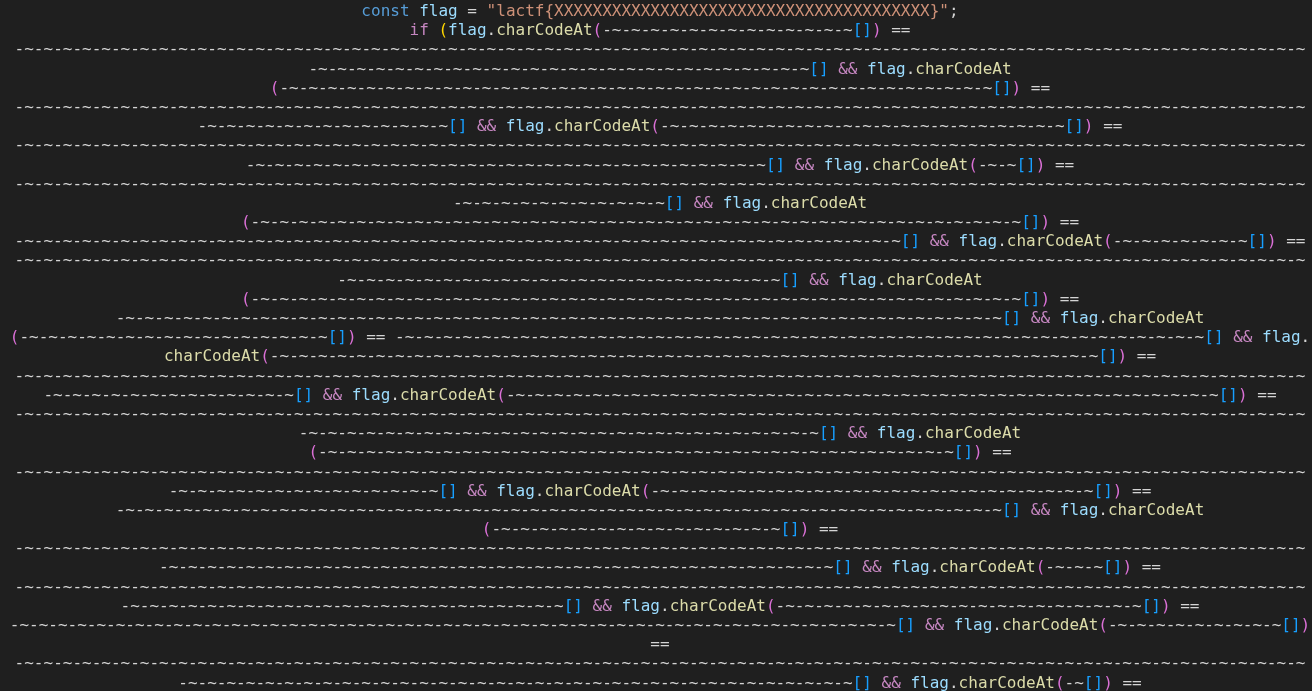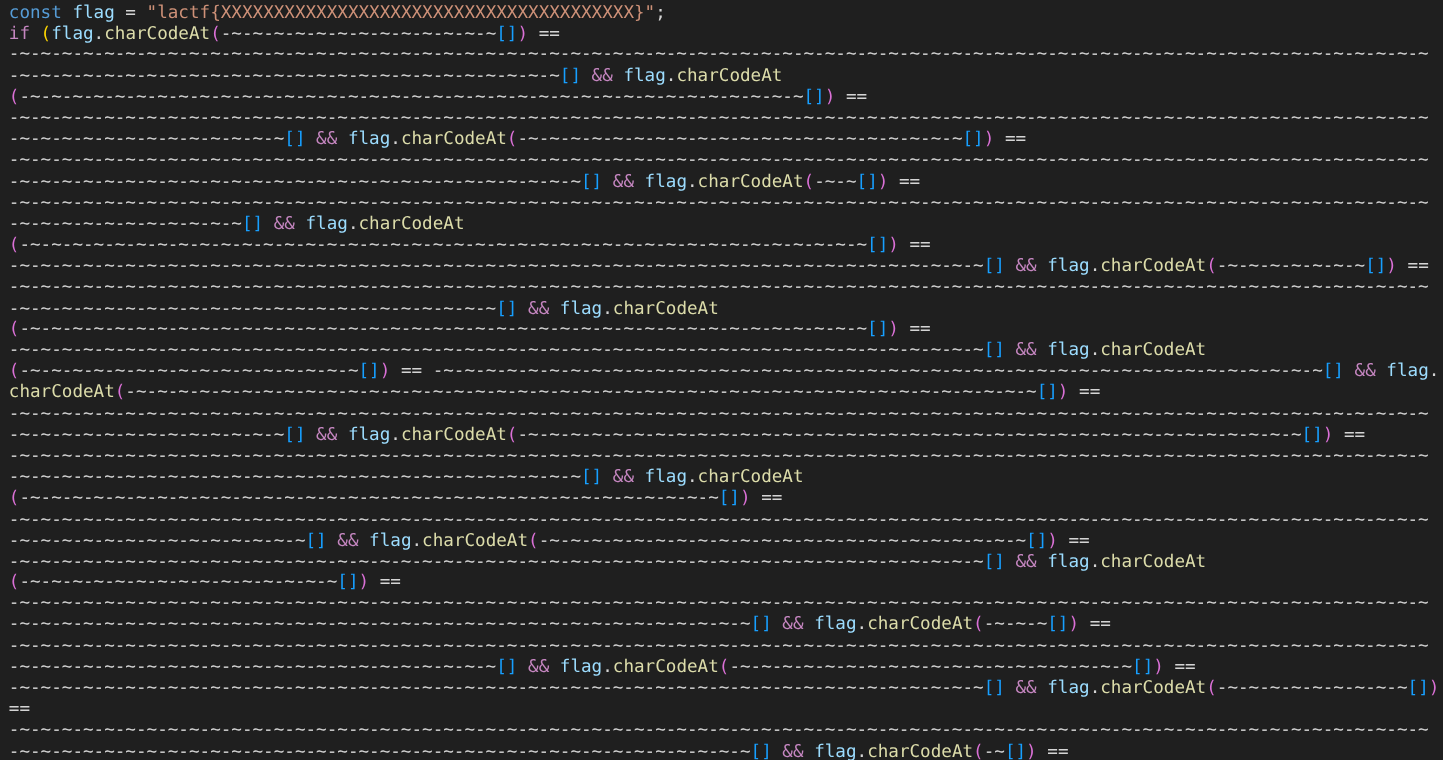--- a/index.html
+++ b/index.html
@@ -20,20 +20,21 @@
     margin: 0;
     padding: 1px 0 0 8px;
     font-family: "DejaVu Sans Mono", monospace;
     font-size: 16px;
     line-height: 19.2px;
     white-space: pre;
   }
   .code-line {
     height: 19.2px;
     white-space: pre;
+    text-align: center;
   }
 </style>
 </head>
 <body style="background: rgb(31, 31, 31);">
 
 <div id="editor">
   <pre id="code"><div class="code-line"><span style="color: rgb(86, 156, 214);">const</span><span style="color: rgb(212, 212, 212);"> </span><span style="color: rgb(156, 220, 254);">flag</span><span style="color: rgb(212, 212, 212);"> = </span><span style="color: rgb(206, 145, 120);">"lactf{XXXXXXXXXXXXXXXXXXXXXXXXXXXXXXXXXXXXXXX}"</span><span style="color: rgb(212, 212, 212);">;</span></div><div class="code-line"><span style="color: rgb(197, 134, 192);">if</span><span style="color: rgb(212, 212, 212);"> </span><span style="color: rgb(255, 215, 0);">(</span><span style="color: rgb(156, 220, 254);">flag</span><span style="color: rgb(212, 212, 212);">.</span><span style="color: rgb(220, 220, 170);">charCodeAt</span><span style="color: rgb(218, 112, 214);">(</span><span style="color: rgb(212, 212, 212);">-~-~-~-~-~-~-~-~-~-~-~-~-~</span><span style="color: rgb(23, 159, 255);">[</span><span style="color: rgb(23, 159, 255);">]</span><span style="color: rgb(218, 112, 214);">)</span><span style="color: rgb(212, 212, 212);"> ==</span></div><div class="code-line"><span style="color: rgb(212, 212, 212);">-~-~-~-~-~-~-~-~-~-~-~-~-~-~-~-~-~-~-~-~-~-~-~-~-~-~-~-~-~-~-~-~-~-~-~-~-~-~-~-~-~-~-~-~-~-~-~-~-~-~-~-~-~-~-~-~-~-~-~-~-~-~-~-~-~-~-~</span></div><div class="code-line"><span style="color: rgb(212, 212, 212);">-~-~-~-~-~-~-~-~-~-~-~-~-~-~-~-~-~-~-~-~-~-~-~-~-~-~</span><span style="color: rgb(23, 159, 255);">[</span><span style="color: rgb(23, 159, 255);">]</span><span style="color: rgb(212, 212, 212);"> </span><span style="color: rgb(197, 134, 192);">&amp;&amp;</span><span style="color: rgb(212, 212, 212);"> </span><span style="color: rgb(156, 220, 254);">flag</span><span style="color: rgb(212, 212, 212);">.</span><span style="color: rgb(220, 220, 170);">charCodeAt</span></div><div class="code-line"><span style="color: rgb(218, 112, 214);">(</span><span style="color: rgb(212, 212, 212);">-~-~-~-~-~-~-~-~-~-~-~-~-~-~-~-~-~-~-~-~-~-~-~-~-~-~-~-~-~-~-~-~-~-~-~-~-~</span><span style="color: rgb(23, 159, 255);">[</span><span style="color: rgb(23, 159, 255);">]</span><span style="color: rgb(218, 112, 214);">)</span><span style="color: rgb(212, 212, 212);"> ==</span></div><div class="code-line"><span style="color: rgb(212, 212, 212);">-~-~-~-~-~-~-~-~-~-~-~-~-~-~-~-~-~-~-~-~-~-~-~-~-~-~-~-~-~-~-~-~-~-~-~-~-~-~-~-~-~-~-~-~-~-~-~-~-~-~-~-~-~-~-~-~-~-~-~-~-~-~-~-~-~-~-~</span></div><div class="code-line"><span style="color: rgb(212, 212, 212);">-~-~-~-~-~-~-~-~-~-~-~-~-~</span><span style="color: rgb(23, 159, 255);">[</span><span style="color: rgb(23, 159, 255);">]</span><span style="color: rgb(212, 212, 212);"> </span><span style="color: rgb(197, 134, 192);">&amp;&amp;</span><span style="color: rgb(212, 212, 212);"> </span><span style="color: rgb(156, 220, 254);">flag</span><span style="color: rgb(212, 212, 212);">.</span><span style="color: rgb(220, 220, 170);">charCodeAt</span><span style="color: rgb(218, 112, 214);">(</span><span style="color: rgb(212, 212, 212);">-~-~-~-~-~-~-~-~-~-~-~-~-~-~-~-~-~-~-~-~-~</span><span style="color: rgb(23, 159, 255);">[</span><span style="color: rgb(23, 159, 255);">]</span><span style="color: rgb(218, 112, 214);">)</span><span style="color: rgb(212, 212, 212);"> ==</span></div><div class="code-line"><span style="color: rgb(212, 212, 212);">-~-~-~-~-~-~-~-~-~-~-~-~-~-~-~-~-~-~-~-~-~-~-~-~-~-~-~-~-~-~-~-~-~-~-~-~-~-~-~-~-~-~-~-~-~-~-~-~-~-~-~-~-~-~-~-~-~-~-~-~-~-~-~-~-~-~-~</span></div><div class="code-line"><span style="color: rgb(212, 212, 212);">-~-~-~-~-~-~-~-~-~-~-~-~-~-~-~-~-~-~-~-~-~-~-~-~-~-~-~</span><span style="color: rgb(23, 159, 255);">[</span><span style="color: rgb(23, 159, 255);">]</span><span style="color: rgb(212, 212, 212);"> </span><span style="color: rgb(197, 134, 192);">&amp;&amp;</span><span style="color: rgb(212, 212, 212);"> </span><span style="color: rgb(156, 220, 254);">flag</span><span style="color: rgb(212, 212, 212);">.</span><span style="color: rgb(220, 220, 170);">charCodeAt</span><span style="color: rgb(218, 112, 214);">(</span><span style="color: rgb(212, 212, 212);">-~-~</span><span style="color: rgb(23, 159, 255);">[</span><span style="color: rgb(23, 159, 255);">]</span><span style="color: rgb(218, 112, 214);">)</span><span style="color: rgb(212, 212, 212);"> ==</span></div><div class="code-line"><span style="color: rgb(212, 212, 212);">-~-~-~-~-~-~-~-~-~-~-~-~-~-~-~-~-~-~-~-~-~-~-~-~-~-~-~-~-~-~-~-~-~-~-~-~-~-~-~-~-~-~-~-~-~-~-~-~-~-~-~-~-~-~-~-~-~-~-~-~-~-~-~-~-~-~-~</span></div><div class="code-line"><span style="color: rgb(212, 212, 212);">-~-~-~-~-~-~-~-~-~-~-~</span><span style="color: rgb(23, 159, 255);">[</span><span style="color: rgb(23, 159, 255);">]</span><span style="color: rgb(212, 212, 212);"> </span><span style="color: rgb(197, 134, 192);">&amp;&amp;</span><span style="color: rgb(212, 212, 212);"> </span><span style="color: rgb(156, 220, 254);">flag</span><span style="color: rgb(212, 212, 212);">.</span><span style="color: rgb(220, 220, 170);">charCodeAt</span></div><div class="code-line"><span style="color: rgb(218, 112, 214);">(</span><span style="color: rgb(212, 212, 212);">-~-~-~-~-~-~-~-~-~-~-~-~-~-~-~-~-~-~-~-~-~-~-~-~-~-~-~-~-~-~-~-~-~-~-~-~-~-~-~-~</span><span style="color: rgb(23, 159, 255);">[</span><span style="color: rgb(23, 159, 255);">]</span><span style="color: rgb(218, 112, 214);">)</span><span style="color: rgb(212, 212, 212);"> ==</span></div><div class="code-line"><span style="color: rgb(212, 212, 212);">-~-~-~-~-~-~-~-~-~-~-~-~-~-~-~-~-~-~-~-~-~-~-~-~-~-~-~-~-~-~-~-~-~-~-~-~-~-~-~-~-~-~-~-~-~-~</span><span style="color: rgb(23, 159, 255);">[</span><span style="color: rgb(23, 159, 255);">]</span><span style="color: rgb(212, 212, 212);"> </span><span style="color: rgb(197, 134, 192);">&amp;&amp;</span><span style="color: rgb(212, 212, 212);"> </span><span style="color: rgb(156, 220, 254);">flag</span><span style="color: rgb(212, 212, 212);">.</span><span style="color: rgb(220, 220, 170);">charCodeAt</span><span style="color: rgb(218, 112, 214);">(</span><span style="color: rgb(212, 212, 212);">-~-~-~-~-~-~-~</span><span style="color: rgb(23, 159, 255);">[</span><span style="color: rgb(23, 159, 255);">]</span><span style="color: rgb(218, 112, 214);">)</span><span style="color: rgb(212, 212, 212);"> ==</span></div><div class="code-line"><span style="color: rgb(212, 212, 212);">-~-~-~-~-~-~-~-~-~-~-~-~-~-~-~-~-~-~-~-~-~-~-~-~-~-~-~-~-~-~-~-~-~-~-~-~-~-~-~-~-~-~-~-~-~-~-~-~-~-~-~-~-~-~-~-~-~-~-~-~-~-~-~-~-~-~-~</span></div><div class="code-line"><span style="color: rgb(212, 212, 212);">-~-~-~-~-~-~-~-~-~-~-~-~-~-~-~-~-~-~-~-~-~-~-~</span><span style="color: rgb(23, 159, 255);">[</span><span style="color: rgb(23, 159, 255);">]</span><span style="color: rgb(212, 212, 212);"> </span><span style="color: rgb(197, 134, 192);">&amp;&amp;</span><span style="color: rgb(212, 212, 212);"> </span><span style="color: rgb(156, 220, 254);">flag</span><span style="color: rgb(212, 212, 212);">.</span><span style="color: rgb(220, 220, 170);">charCodeAt</span></div><div class="code-line"><span style="color: rgb(218, 112, 214);">(</span><span style="color: rgb(212, 212, 212);">-~-~-~-~-~-~-~-~-~-~-~-~-~-~-~-~-~-~-~-~-~-~-~-~-~-~-~-~-~-~-~-~-~-~-~-~-~-~-~-~</span><span style="color: rgb(23, 159, 255);">[</span><span style="color: rgb(23, 159, 255);">]</span><span style="color: rgb(218, 112, 214);">)</span><span style="color: rgb(212, 212, 212);"> ==</span></div><div class="code-line"><span style="color: rgb(212, 212, 212);">-~-~-~-~-~-~-~-~-~-~-~-~-~-~-~-~-~-~-~-~-~-~-~-~-~-~-~-~-~-~-~-~-~-~-~-~-~-~-~-~-~-~-~-~-~-~</span><span style="color: rgb(23, 159, 255);">[</span><span style="color: rgb(23, 159, 255);">]</span><span style="color: rgb(212, 212, 212);"> </span><span style="color: rgb(197, 134, 192);">&amp;&amp;</span><span style="color: rgb(212, 212, 212);"> </span><span style="color: rgb(156, 220, 254);">flag</span><span style="color: rgb(212, 212, 212);">.</span><span style="color: rgb(220, 220, 170);">charCodeAt</span></div><div class="code-line"><span style="color: rgb(218, 112, 214);">(</span><span style="color: rgb(212, 212, 212);">-~-~-~-~-~-~-~-~-~-~-~-~-~-~-~-~</span><span style="color: rgb(23, 159, 255);">[</span><span style="color: rgb(23, 159, 255);">]</span><span style="color: rgb(218, 112, 214);">)</span><span style="color: rgb(212, 212, 212);"> == </span><span style="color: rgb(212, 212, 212);">-~-~-~-~-~-~-~-~-~-~-~-~-~-~-~-~-~-~-~-~-~-~-~-~-~-~-~-~-~-~-~-~-~-~-~-~-~-~-~-~-~-~</span><span style="color: rgb(23, 159, 255);">[</span><span style="color: rgb(23, 159, 255);">]</span><span style="color: rgb(212, 212, 212);"> </span><span style="color: rgb(197, 134, 192);">&amp;&amp;</span><span style="color: rgb(212, 212, 212);"> </span><span style="color: rgb(156, 220, 254);">flag</span><span style="color: rgb(212, 212, 212);">.</span></div><div class="code-line"><span style="color: rgb(220, 220, 170);">charCodeAt</span><span style="color: rgb(218, 112, 214);">(</span><span style="color: rgb(212, 212, 212);">-~-~-~-~-~-~-~-~-~-~-~-~-~-~-~-~-~-~-~-~-~-~-~-~-~-~-~-~-~-~-~-~-~-~-~-~-~-~-~-~-~-~-~</span><span style="color: rgb(23, 159, 255);">[</span><span style="color: rgb(23, 159, 255);">]</span><span style="color: rgb(218, 112, 214);">)</span><span style="color: rgb(212, 212, 212);"> ==</span></div><div class="code-line"><span style="color: rgb(212, 212, 212);">-~-~-~-~-~-~-~-~-~-~-~-~-~-~-~-~-~-~-~-~-~-~-~-~-~-~-~-~-~-~-~-~-~-~-~-~-~-~-~-~-~-~-~-~-~-~-~-~-~-~-~-~-~-~-~-~-~-~-~-~-~-~-~-~-~-~-~</span></div><div class="code-line"><span style="color: rgb(212, 212, 212);">-~-~-~-~-~-~-~-~-~-~-~-~-~</span><span style="color: rgb(23, 159, 255);">[</span><span style="color: rgb(23, 159, 255);">]</span><span style="color: rgb(212, 212, 212);"> </span><span style="color: rgb(197, 134, 192);">&amp;&amp;</span><span style="color: rgb(212, 212, 212);"> </span><span style="color: rgb(156, 220, 254);">flag</span><span style="color: rgb(212, 212, 212);">.</span><span style="color: rgb(220, 220, 170);">charCodeAt</span><span style="color: rgb(218, 112, 214);">(</span><span style="color: rgb(212, 212, 212);">-~-~-~-~-~-~-~-~-~-~-~-~-~-~-~-~-~-~-~-~-~-~-~-~-~-~-~-~-~-~-~-~-~-~-~-~-~</span><span style="color: rgb(23, 159, 255);">[</span><span style="color: rgb(23, 159, 255);">]</span><span style="color: rgb(218, 112, 214);">)</span><span style="color: rgb(212, 212, 212);"> ==</span></div><div class="code-line"><span style="color: rgb(212, 212, 212);">-~-~-~-~-~-~-~-~-~-~-~-~-~-~-~-~-~-~-~-~-~-~-~-~-~-~-~-~-~-~-~-~-~-~-~-~-~-~-~-~-~-~-~-~-~-~-~-~-~-~-~-~-~-~-~-~-~-~-~-~-~-~-~-~-~-~-~</span></div><div class="code-line"><span style="color: rgb(212, 212, 212);">-~-~-~-~-~-~-~-~-~-~-~-~-~-~-~-~-~-~-~-~-~-~-~-~-~-~-~</span><span style="color: rgb(23, 159, 255);">[</span><span style="color: rgb(23, 159, 255);">]</span><span style="color: rgb(212, 212, 212);"> </span><span style="color: rgb(197, 134, 192);">&amp;&amp;</span><span style="color: rgb(212, 212, 212);"> </span><span style="color: rgb(156, 220, 254);">flag</span><span style="color: rgb(212, 212, 212);">.</span><span style="color: rgb(220, 220, 170);">charCodeAt</span></div><div class="code-line"><span style="color: rgb(218, 112, 214);">(</span><span style="color: rgb(212, 212, 212);">-~-~-~-~-~-~-~-~-~-~-~-~-~-~-~-~-~-~-~-~-~-~-~-~-~-~-~-~-~-~-~-~-~</span><span style="color: rgb(23, 159, 255);">[</span><span style="color: rgb(23, 159, 255);">]</span><span style="color: rgb(218, 112, 214);">)</span><span style="color: rgb(212, 212, 212);"> ==</span></div><div class="code-line"><span style="color: rgb(212, 212, 212);">-~-~-~-~-~-~-~-~-~-~-~-~-~-~-~-~-~-~-~-~-~-~-~-~-~-~-~-~-~-~-~-~-~-~-~-~-~-~-~-~-~-~-~-~-~-~-~-~-~-~-~-~-~-~-~-~-~-~-~-~-~-~-~-~-~-~-~</span></div><div class="code-line"><span style="color: rgb(212, 212, 212);">-~-~-~-~-~-~-~-~-~-~-~-~-~-~</span><span style="color: rgb(23, 159, 255);">[</span><span style="color: rgb(23, 159, 255);">]</span><span style="color: rgb(212, 212, 212);"> </span><span style="color: rgb(197, 134, 192);">&amp;&amp;</span><span style="color: rgb(212, 212, 212);"> </span><span style="color: rgb(156, 220, 254);">flag</span><span style="color: rgb(212, 212, 212);">.</span><span style="color: rgb(220, 220, 170);">charCodeAt</span><span style="color: rgb(218, 112, 214);">(</span><span style="color: rgb(212, 212, 212);">-~-~-~-~-~-~-~-~-~-~-~-~-~-~-~-~-~-~-~-~-~-~-~</span><span style="color: rgb(23, 159, 255);">[</span><span style="color: rgb(23, 159, 255);">]</span><span style="color: rgb(218, 112, 214);">)</span><span style="color: rgb(212, 212, 212);"> ==</span></div><div class="code-line"><span style="color: rgb(212, 212, 212);">-~-~-~-~-~-~-~-~-~-~-~-~-~-~-~-~-~-~-~-~-~-~-~-~-~-~-~-~-~-~-~-~-~-~-~-~-~-~-~-~-~-~-~-~-~-~</span><span style="color: rgb(23, 159, 255);">[</span><span style="color: rgb(23, 159, 255);">]</span><span style="color: rgb(212, 212, 212);"> </span><span style="color: rgb(197, 134, 192);">&amp;&amp;</span><span style="color: rgb(212, 212, 212);"> </span><span style="color: rgb(156, 220, 254);">flag</span><span style="color: rgb(212, 212, 212);">.</span><span style="color: rgb(220, 220, 170);">charCodeAt</span></div><div class="code-line"><span style="color: rgb(218, 112, 214);">(</span><span style="color: rgb(212, 212, 212);">-~-~-~-~-~-~-~-~-~-~-~-~-~-~-~</span><span style="color: rgb(23, 159, 255);">[</span><span style="color: rgb(23, 159, 255);">]</span><span style="color: rgb(218, 112, 214);">)</span><span style="color: rgb(212, 212, 212);"> ==</span></div><div class="code-line"><span style="color: rgb(212, 212, 212);">-~-~-~-~-~-~-~-~-~-~-~-~-~-~-~-~-~-~-~-~-~-~-~-~-~-~-~-~-~-~-~-~-~-~-~-~-~-~-~-~-~-~-~-~-~-~-~-~-~-~-~-~-~-~-~-~-~-~-~-~-~-~-~-~-~-~-~</span></div><div class="code-line"><span style="color: rgb(212, 212, 212);">-~-~-~-~-~-~-~-~-~-~-~-~-~-~-~-~-~-~-~-~-~-~-~-~-~-~-~-~-~-~-~-~-~-~-~</span><span style="color: rgb(23, 159, 255);">[</span><span style="color: rgb(23, 159, 255);">]</span><span style="color: rgb(212, 212, 212);"> </span><span style="color: rgb(197, 134, 192);">&amp;&amp;</span><span style="color: rgb(212, 212, 212);"> </span><span style="color: rgb(156, 220, 254);">flag</span><span style="color: rgb(212, 212, 212);">.</span><span style="color: rgb(220, 220, 170);">charCodeAt</span><span style="color: rgb(218, 112, 214);">(</span><span style="color: rgb(212, 212, 212);">-~-~-~</span><span style="color: rgb(23, 159, 255);">[</span><span style="color: rgb(23, 159, 255);">]</span><span style="color: rgb(218, 112, 214);">)</span><span style="color: rgb(212, 212, 212);"> ==</span></div><div class="code-line"><span style="color: rgb(212, 212, 212);">-~-~-~-~-~-~-~-~-~-~-~-~-~-~-~-~-~-~-~-~-~-~-~-~-~-~-~-~-~-~-~-~-~-~-~-~-~-~-~-~-~-~-~-~-~-~-~-~-~-~-~-~-~-~-~-~-~-~-~-~-~-~-~-~-~-~-~</span></div><div class="code-line"><span style="color: rgb(212, 212, 212);">-~-~-~-~-~-~-~-~-~-~-~-~-~-~-~-~-~-~-~-~-~-~-~</span><span style="color: rgb(23, 159, 255);">[</span><span style="color: rgb(23, 159, 255);">]</span><span style="color: rgb(212, 212, 212);"> </span><span style="color: rgb(197, 134, 192);">&amp;&amp;</span><span style="color: rgb(212, 212, 212);"> </span><span style="color: rgb(156, 220, 254);">flag</span><span style="color: rgb(212, 212, 212);">.</span><span style="color: rgb(220, 220, 170);">charCodeAt</span><span style="color: rgb(218, 112, 214);">(</span><span style="color: rgb(212, 212, 212);">-~-~-~-~-~-~-~-~-~-~-~-~-~-~-~-~-~-~-~</span><span style="color: rgb(23, 159, 255);">[</span><span style="color: rgb(23, 159, 255);">]</span><span style="color: rgb(218, 112, 214);">)</span><span style="color: rgb(212, 212, 212);"> ==</span></div><div class="code-line"><span style="color: rgb(212, 212, 212);">-~-~-~-~-~-~-~-~-~-~-~-~-~-~-~-~-~-~-~-~-~-~-~-~-~-~-~-~-~-~-~-~-~-~-~-~-~-~-~-~-~-~-~-~-~-~</span><span style="color: rgb(23, 159, 255);">[</span><span style="color: rgb(23, 159, 255);">]</span><span style="color: rgb(212, 212, 212);"> </span><span style="color: rgb(197, 134, 192);">&amp;&amp;</span><span style="color: rgb(212, 212, 212);"> </span><span style="color: rgb(156, 220, 254);">flag</span><span style="color: rgb(212, 212, 212);">.</span><span style="color: rgb(220, 220, 170);">charCodeAt</span><span style="color: rgb(218, 112, 214);">(</span><span style="color: rgb(212, 212, 212);">-~-~-~-~-~-~-~-~-~</span><span style="color: rgb(23, 159, 255);">[</span><span style="color: rgb(23, 159, 255);">]</span><span style="color: rgb(218, 112, 214);">)</span></div><div class="code-line"><span style="color: rgb(212, 212, 212);">==</span></div><div class="code-line"><span style="color: rgb(212, 212, 212);">-~-~-~-~-~-~-~-~-~-~-~-~-~-~-~-~-~-~-~-~-~-~-~-~-~-~-~-~-~-~-~-~-~-~-~-~-~-~-~-~-~-~-~-~-~-~-~-~-~-~-~-~-~-~-~-~-~-~-~-~-~-~-~-~-~-~-~</span></div><div class="code-line"><span style="color: rgb(212, 212, 212);">-~-~-~-~-~-~-~-~-~-~-~-~-~-~-~-~-~-~-~-~-~-~-~-~-~-~-~-~-~-~-~-~-~-~-~</span><span style="color: rgb(23, 159, 255);">[</span><span style="color: rgb(23, 159, 255);">]</span><span style="color: rgb(212, 212, 212);"> </span><span style="color: rgb(197, 134, 192);">&amp;&amp;</span><span style="color: rgb(212, 212, 212);"> </span><span style="color: rgb(156, 220, 254);">flag</span><span style="color: rgb(212, 212, 212);">.</span><span style="color: rgb(220, 220, 170);">charCodeAt</span><span style="color: rgb(218, 112, 214);">(</span><span style="color: rgb(212, 212, 212);">-~</span><span style="color: rgb(23, 159, 255);">[</span><span style="color: rgb(23, 159, 255);">]</span><span style="color: rgb(218, 112, 214);">)</span><span style="color: rgb(212, 212, 212);"> ==</span></div></pre>
 </div>
 
 </body></html>

